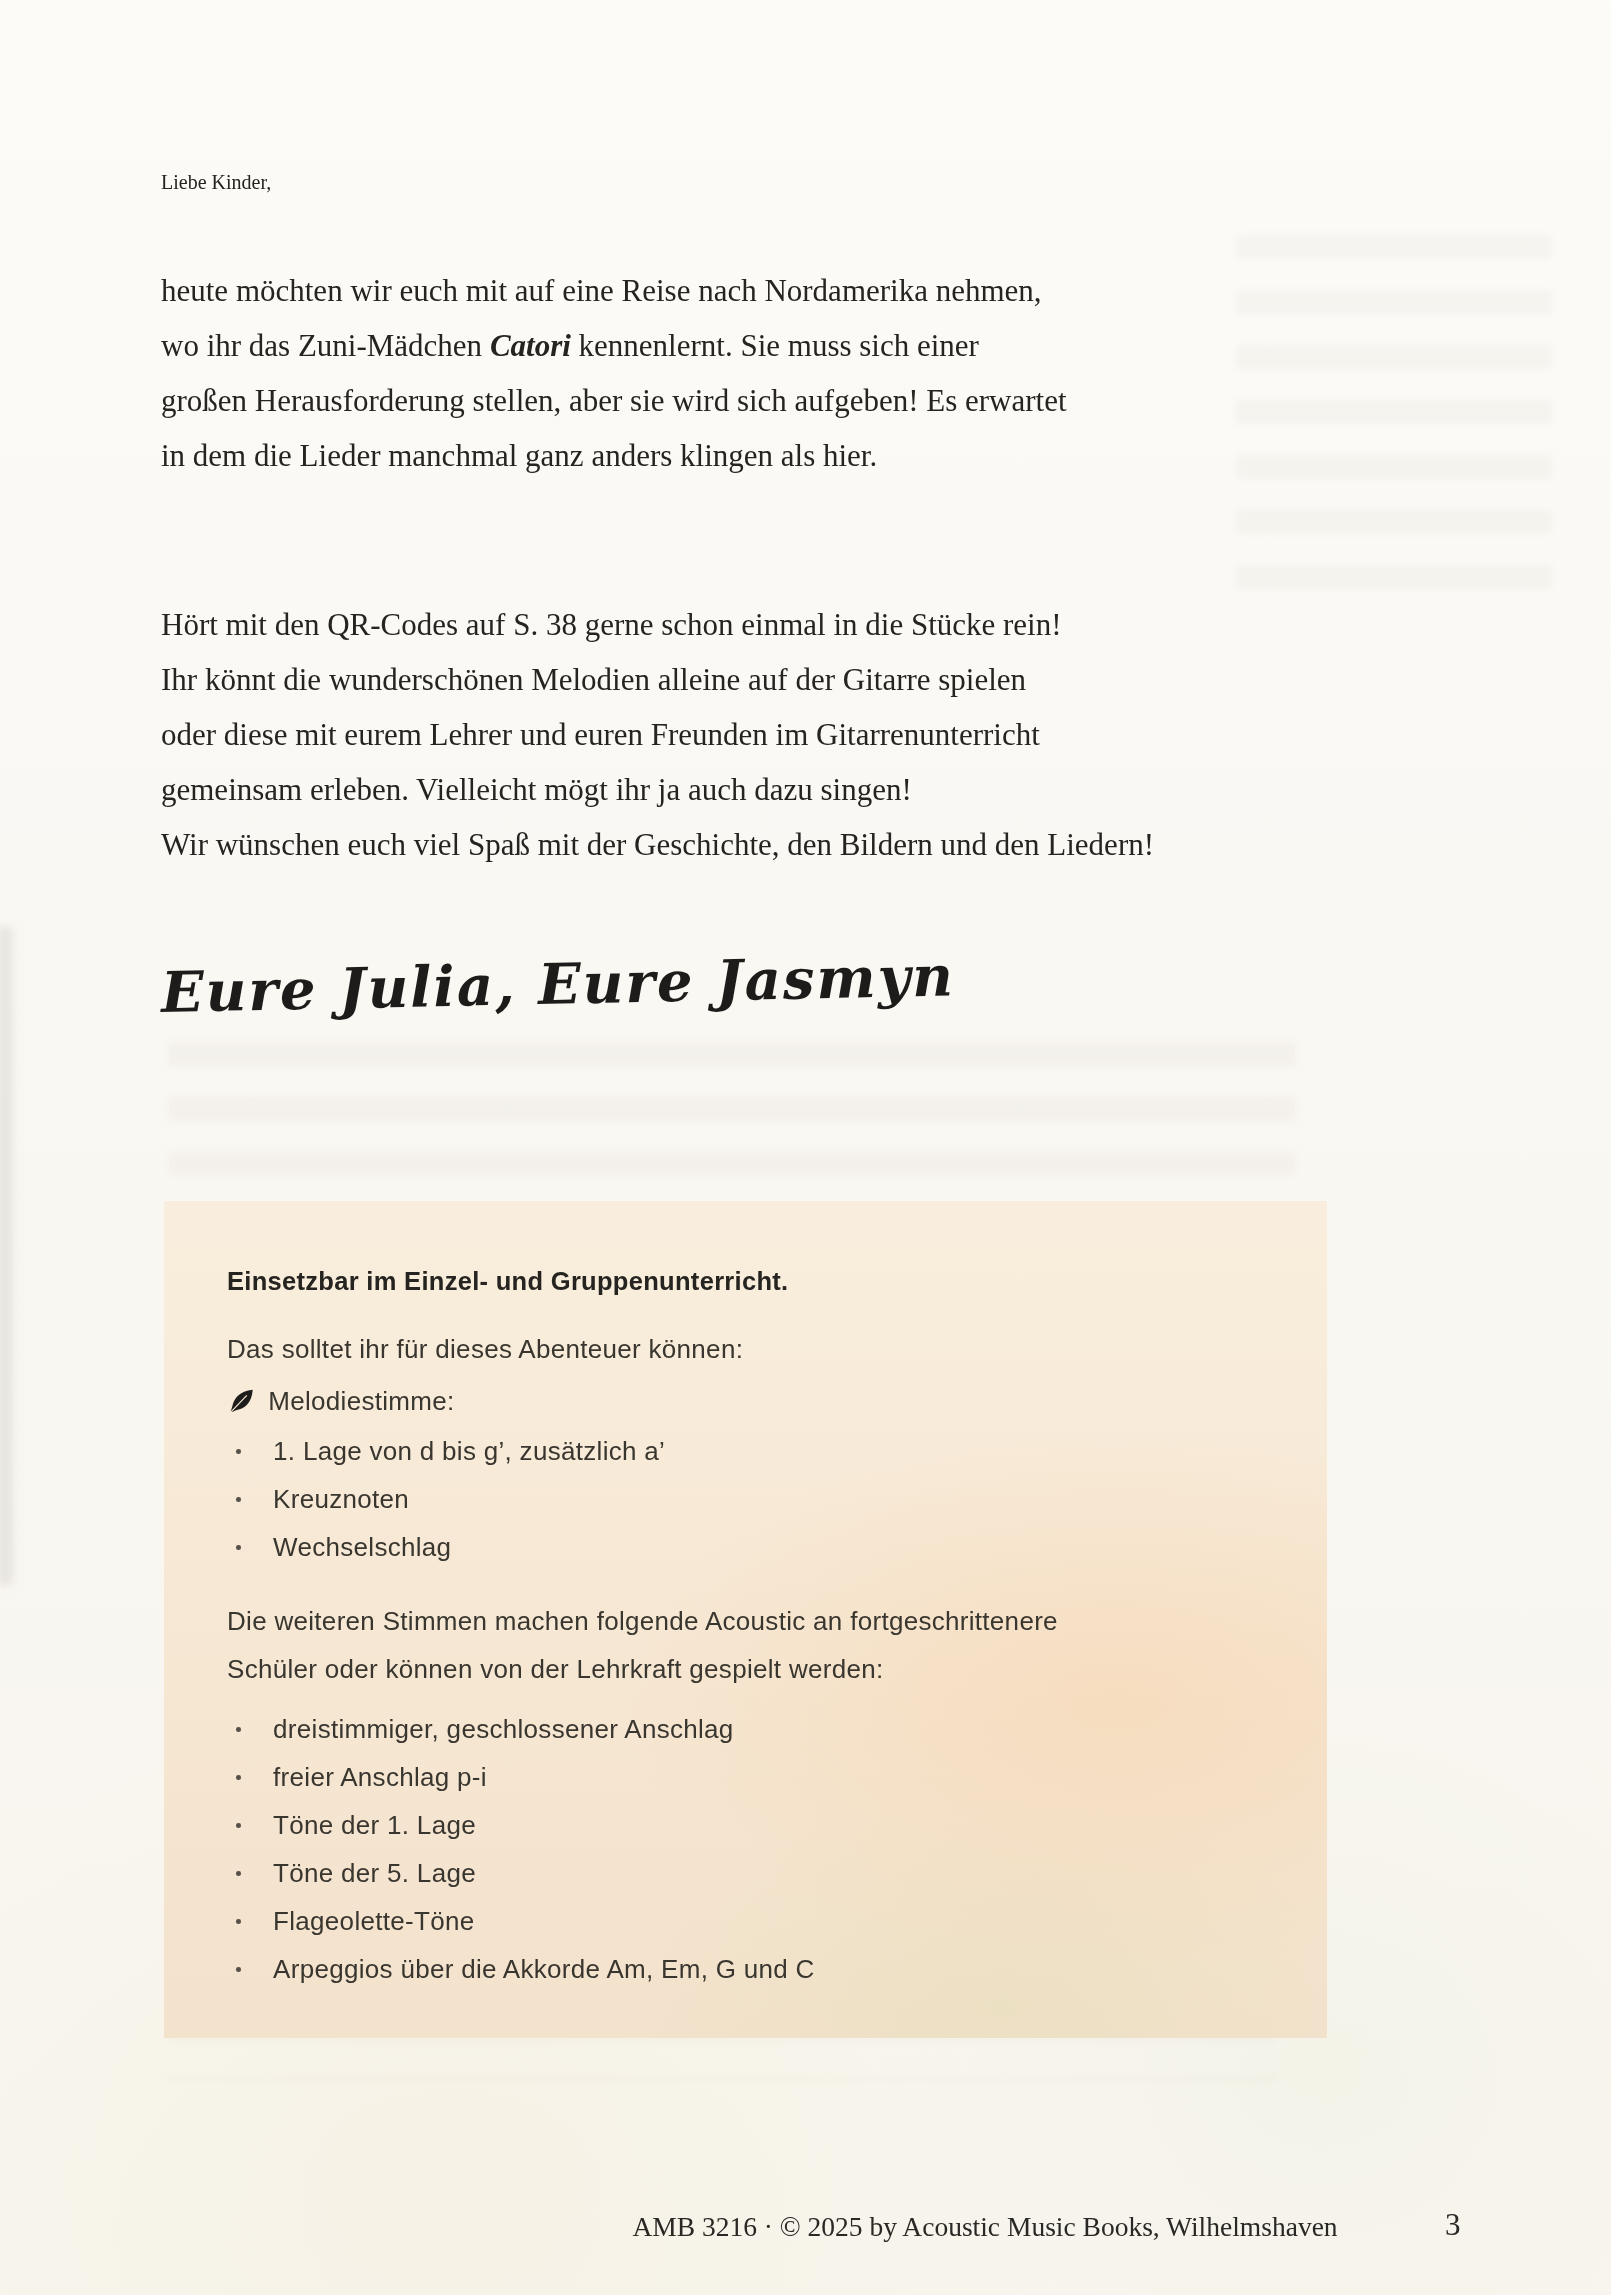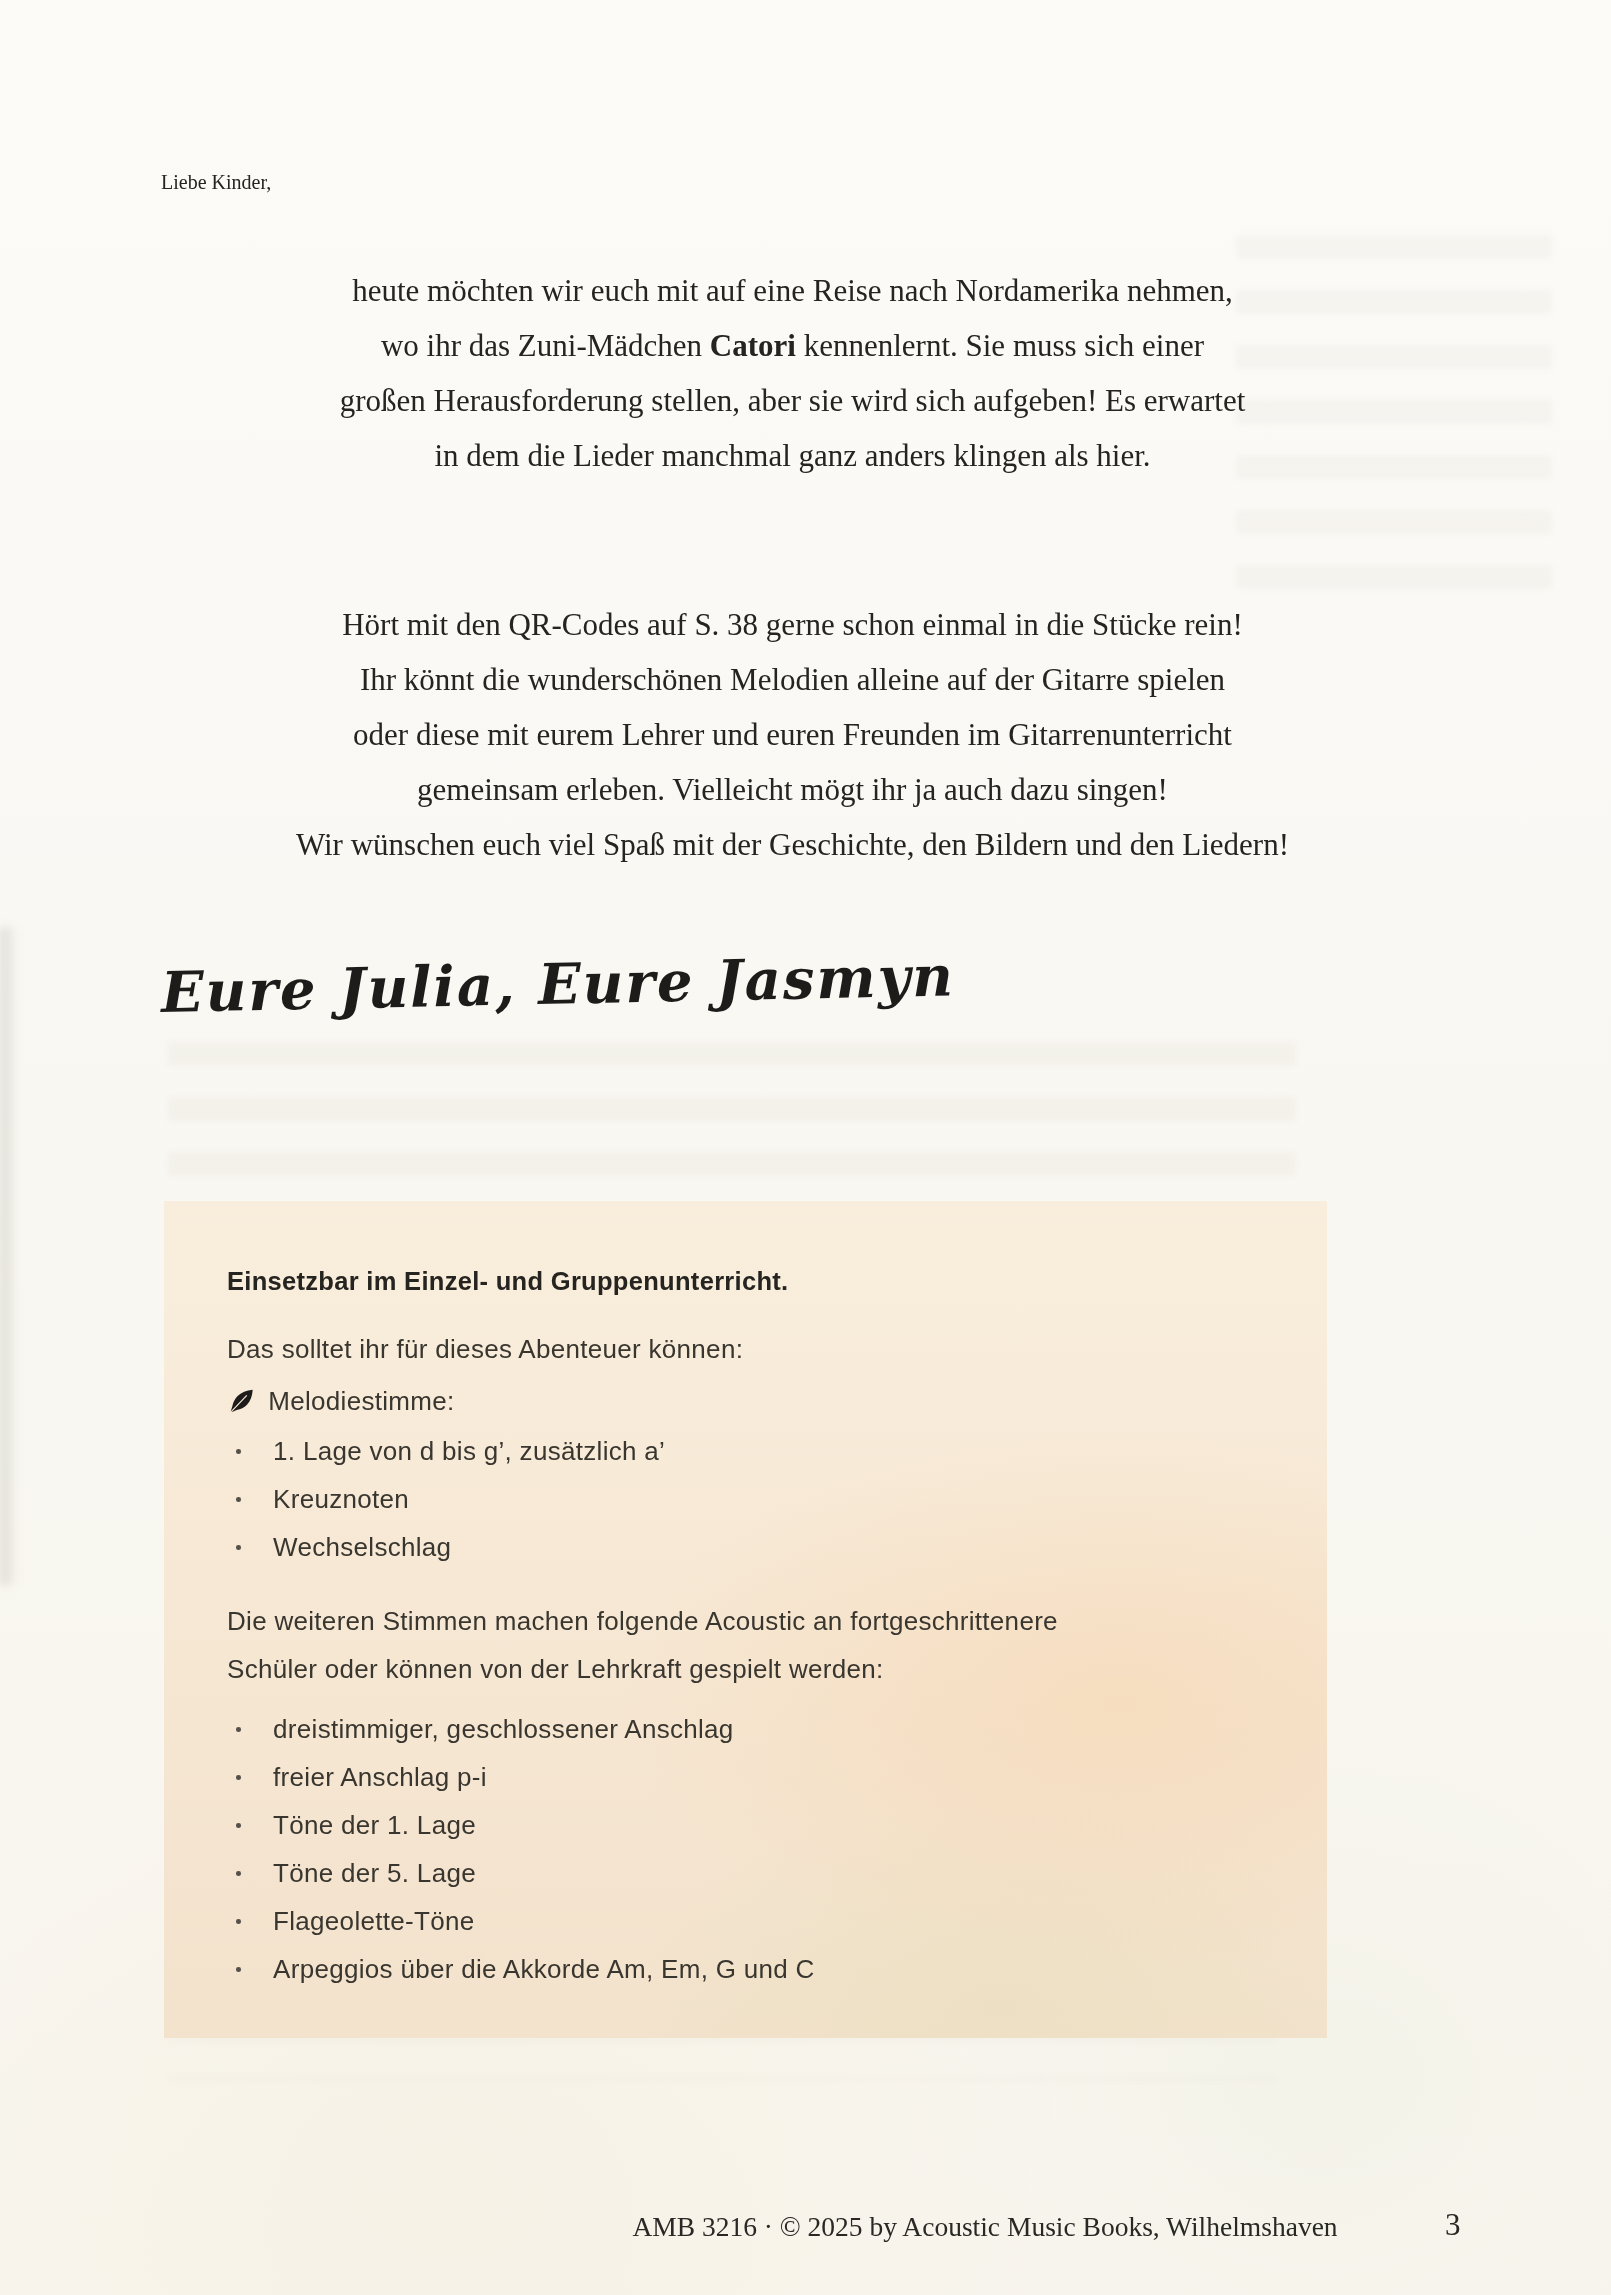--- a/index.html
+++ b/index.html
@@ -31,25 +31,25 @@
   .ghost-a { left:1236px; top:235px;  width:316px;  height:363px; opacity:.28; }
   .ghost-b { left:168px;  top:1042px; width:1128px; height:181px; opacity:.30; }
   .ghost-c { left:470px;  top:1316px; width:826px; height:443px; opacity:.22; }
   .ghost-d { left:168px;  top:1800px; width:1108px; height:282px; opacity:.14; }
 
   
   .greeting {
     position:absolute; left:161px; top:155px;
     font-size:20px; line-height:55px;
   }
-  .para { position:absolute; left:161px; font-size:31px; line-height:55px; width:1263px;text-align:center; }
+  .para { position:absolute; left:161px; font-size:31px; line-height:55px; width:1263px; }
   .para-1 { top:263px; }
   .para-2 { top:597px; }
   .t-line { white-space:nowrap; }
-  .bold { font-weight:700; }
+  .bold { font-weight:700;font-style:italic; }
 
   .signature {
     position:absolute; left:161px; top:955px;
     font-family:"DejaVu Serif", serif;
     font-style:italic; font-weight:700;
     font-size:56px; line-height:74px;
     letter-spacing:2px;
     color:#1d1c1a;
     transform:rotate(-1.2deg);
     transform-origin:left center;

